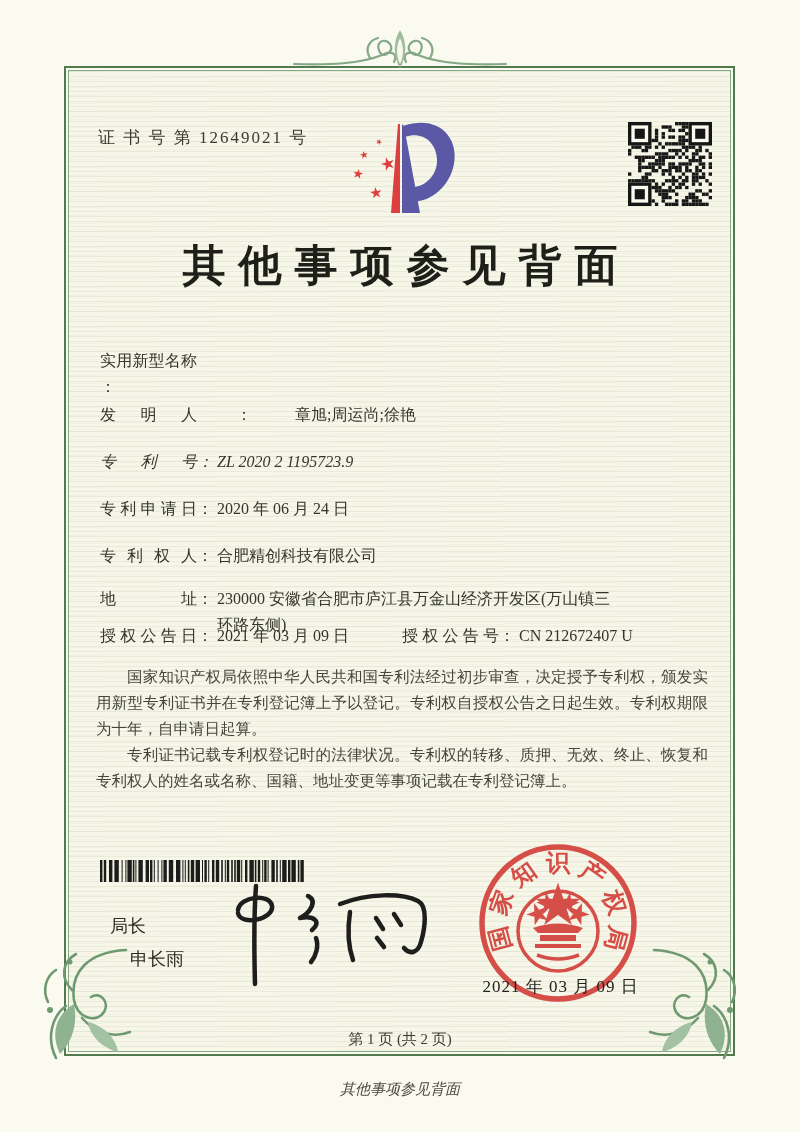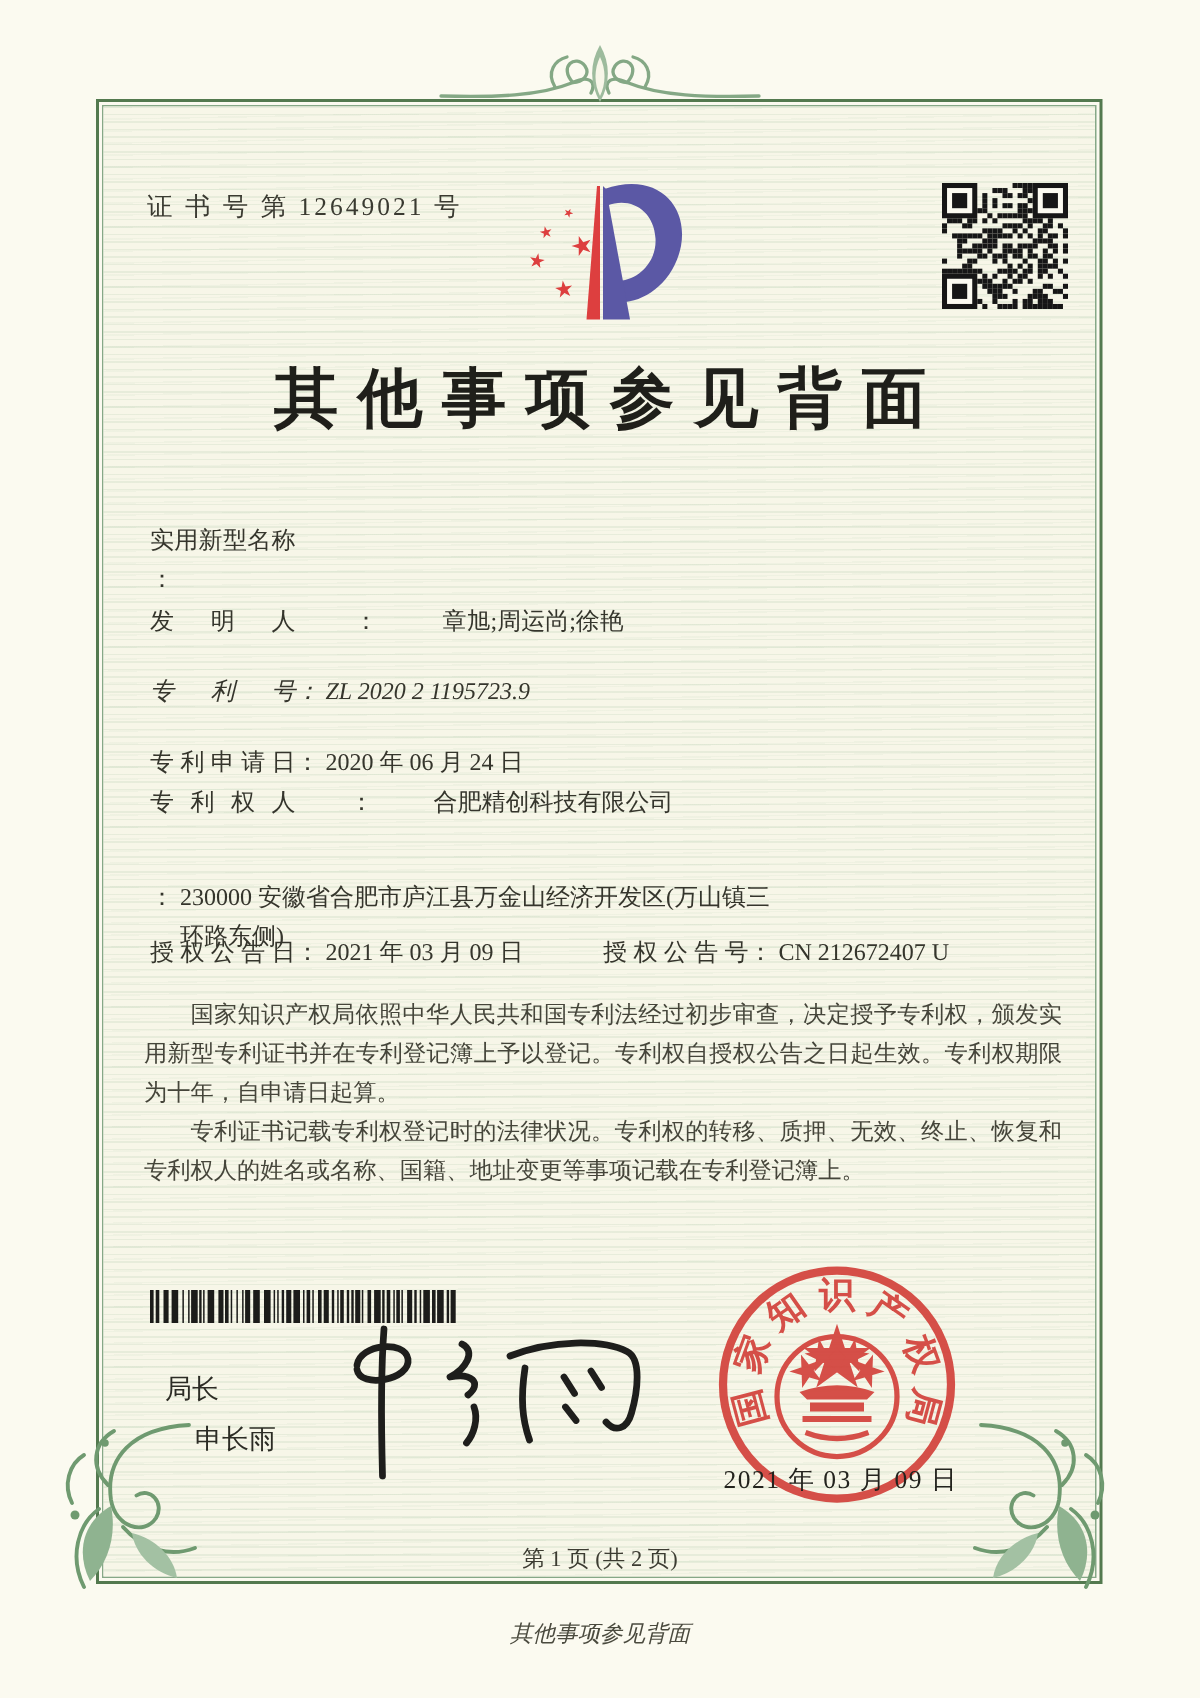--- a/index.html
+++ b/index.html
@@ -345,26 +345,27 @@
   <div class="frow" style="top:449px;font-style:italic;">
     <span class="flabel">专利号</span>
       <span class="fcolon">：</span>
       <span class="fvalue">ZL 2020 2 1195723.9</span>
   </div>
   <div class="frow" style="top:496px;">
     <span class="flabel">专利申请日</span>
       <span class="fcolon">：</span>
       <span class="fvalue">2020 年 06 月 24 日</span>
   </div>
-  <div class="frow" style="top:523px;gap:36px;">
+  <div class="frow" style="top:543px;">
     <span class="flabel">专利权人</span>
       <span class="fcolon">：</span>
       <span class="fvalue">合肥精创科技有限公司</span>
   </div>
   <div class="frow" style="top:586px;">
+    <span class="flabel">地址</span>
       <span class="fcolon">：</span>
       <span class="fvalue addr">230000 安徽省合肥市庐江县万金山经济开发区(万山镇三环路东侧)</span>
   </div>
   <div class="frow" style="top:623px;width:620px;position:absolute;">
     <span class="flabel">授权公告日</span>
       <span class="fcolon">：</span>
       <span class="fvalue">2021 年 03 月 09 日</span>
     <span class="grant2">
       <span class="flabel">授权公告号</span>
         <span class="fcolon">：</span>

